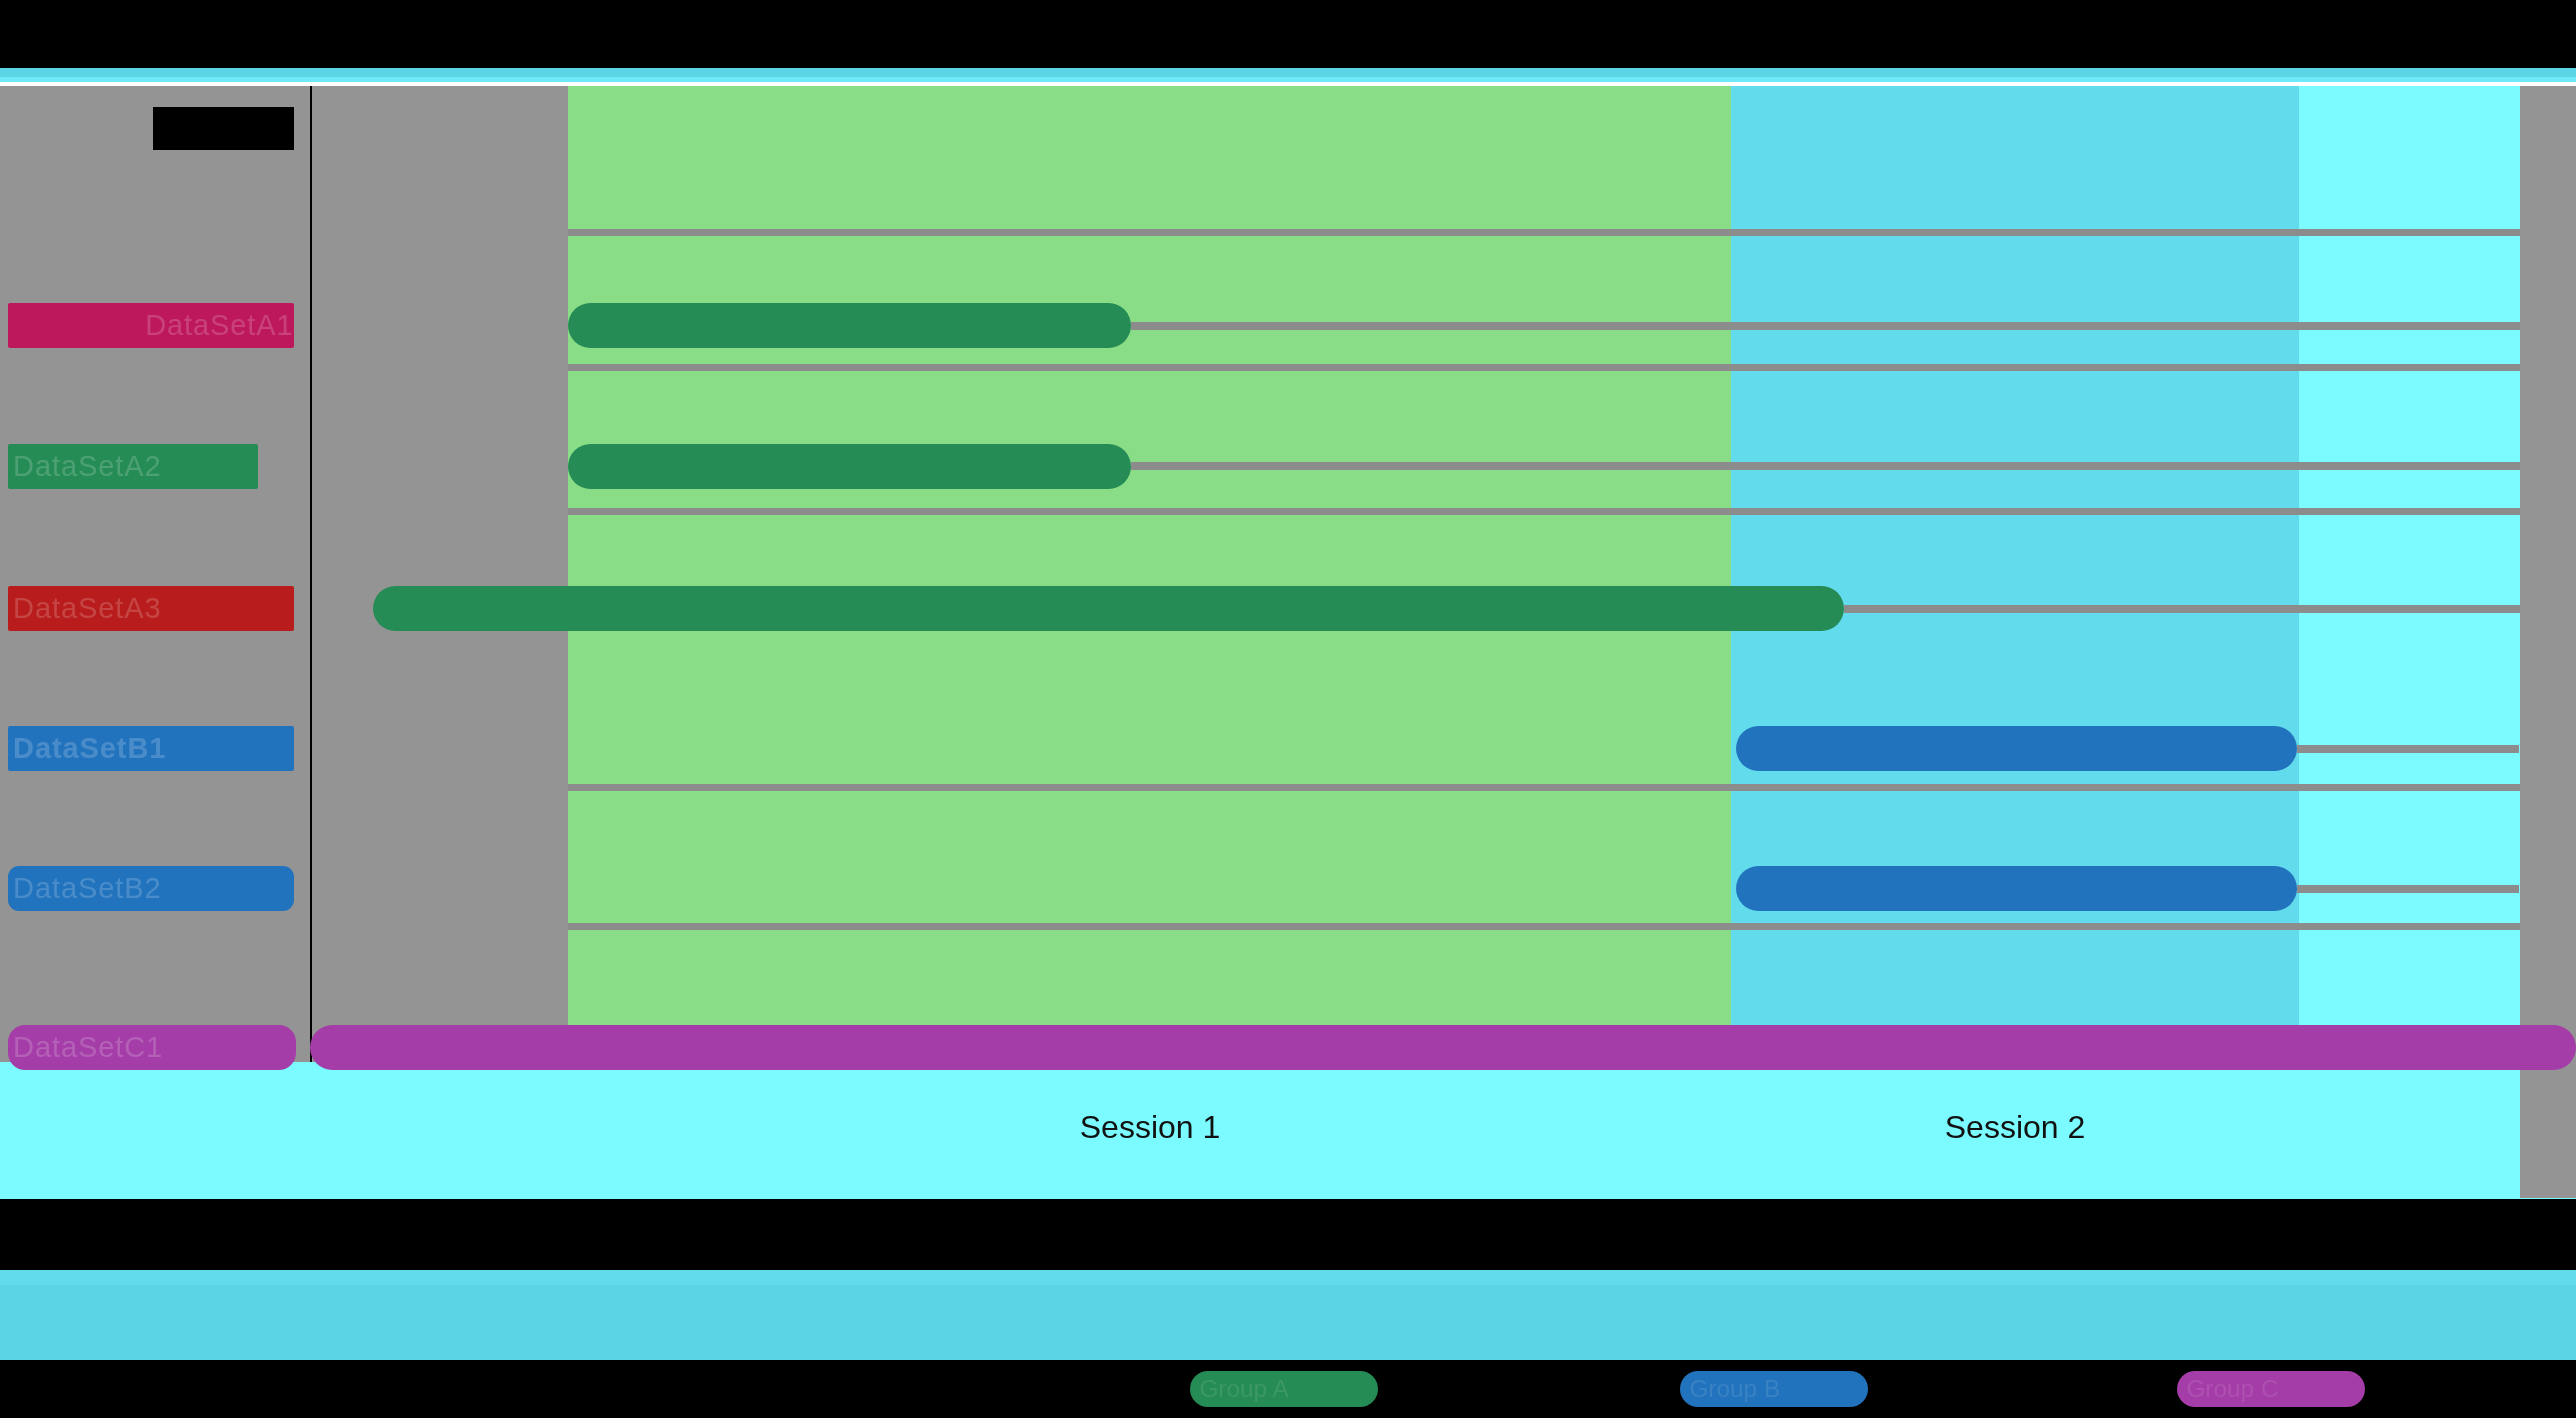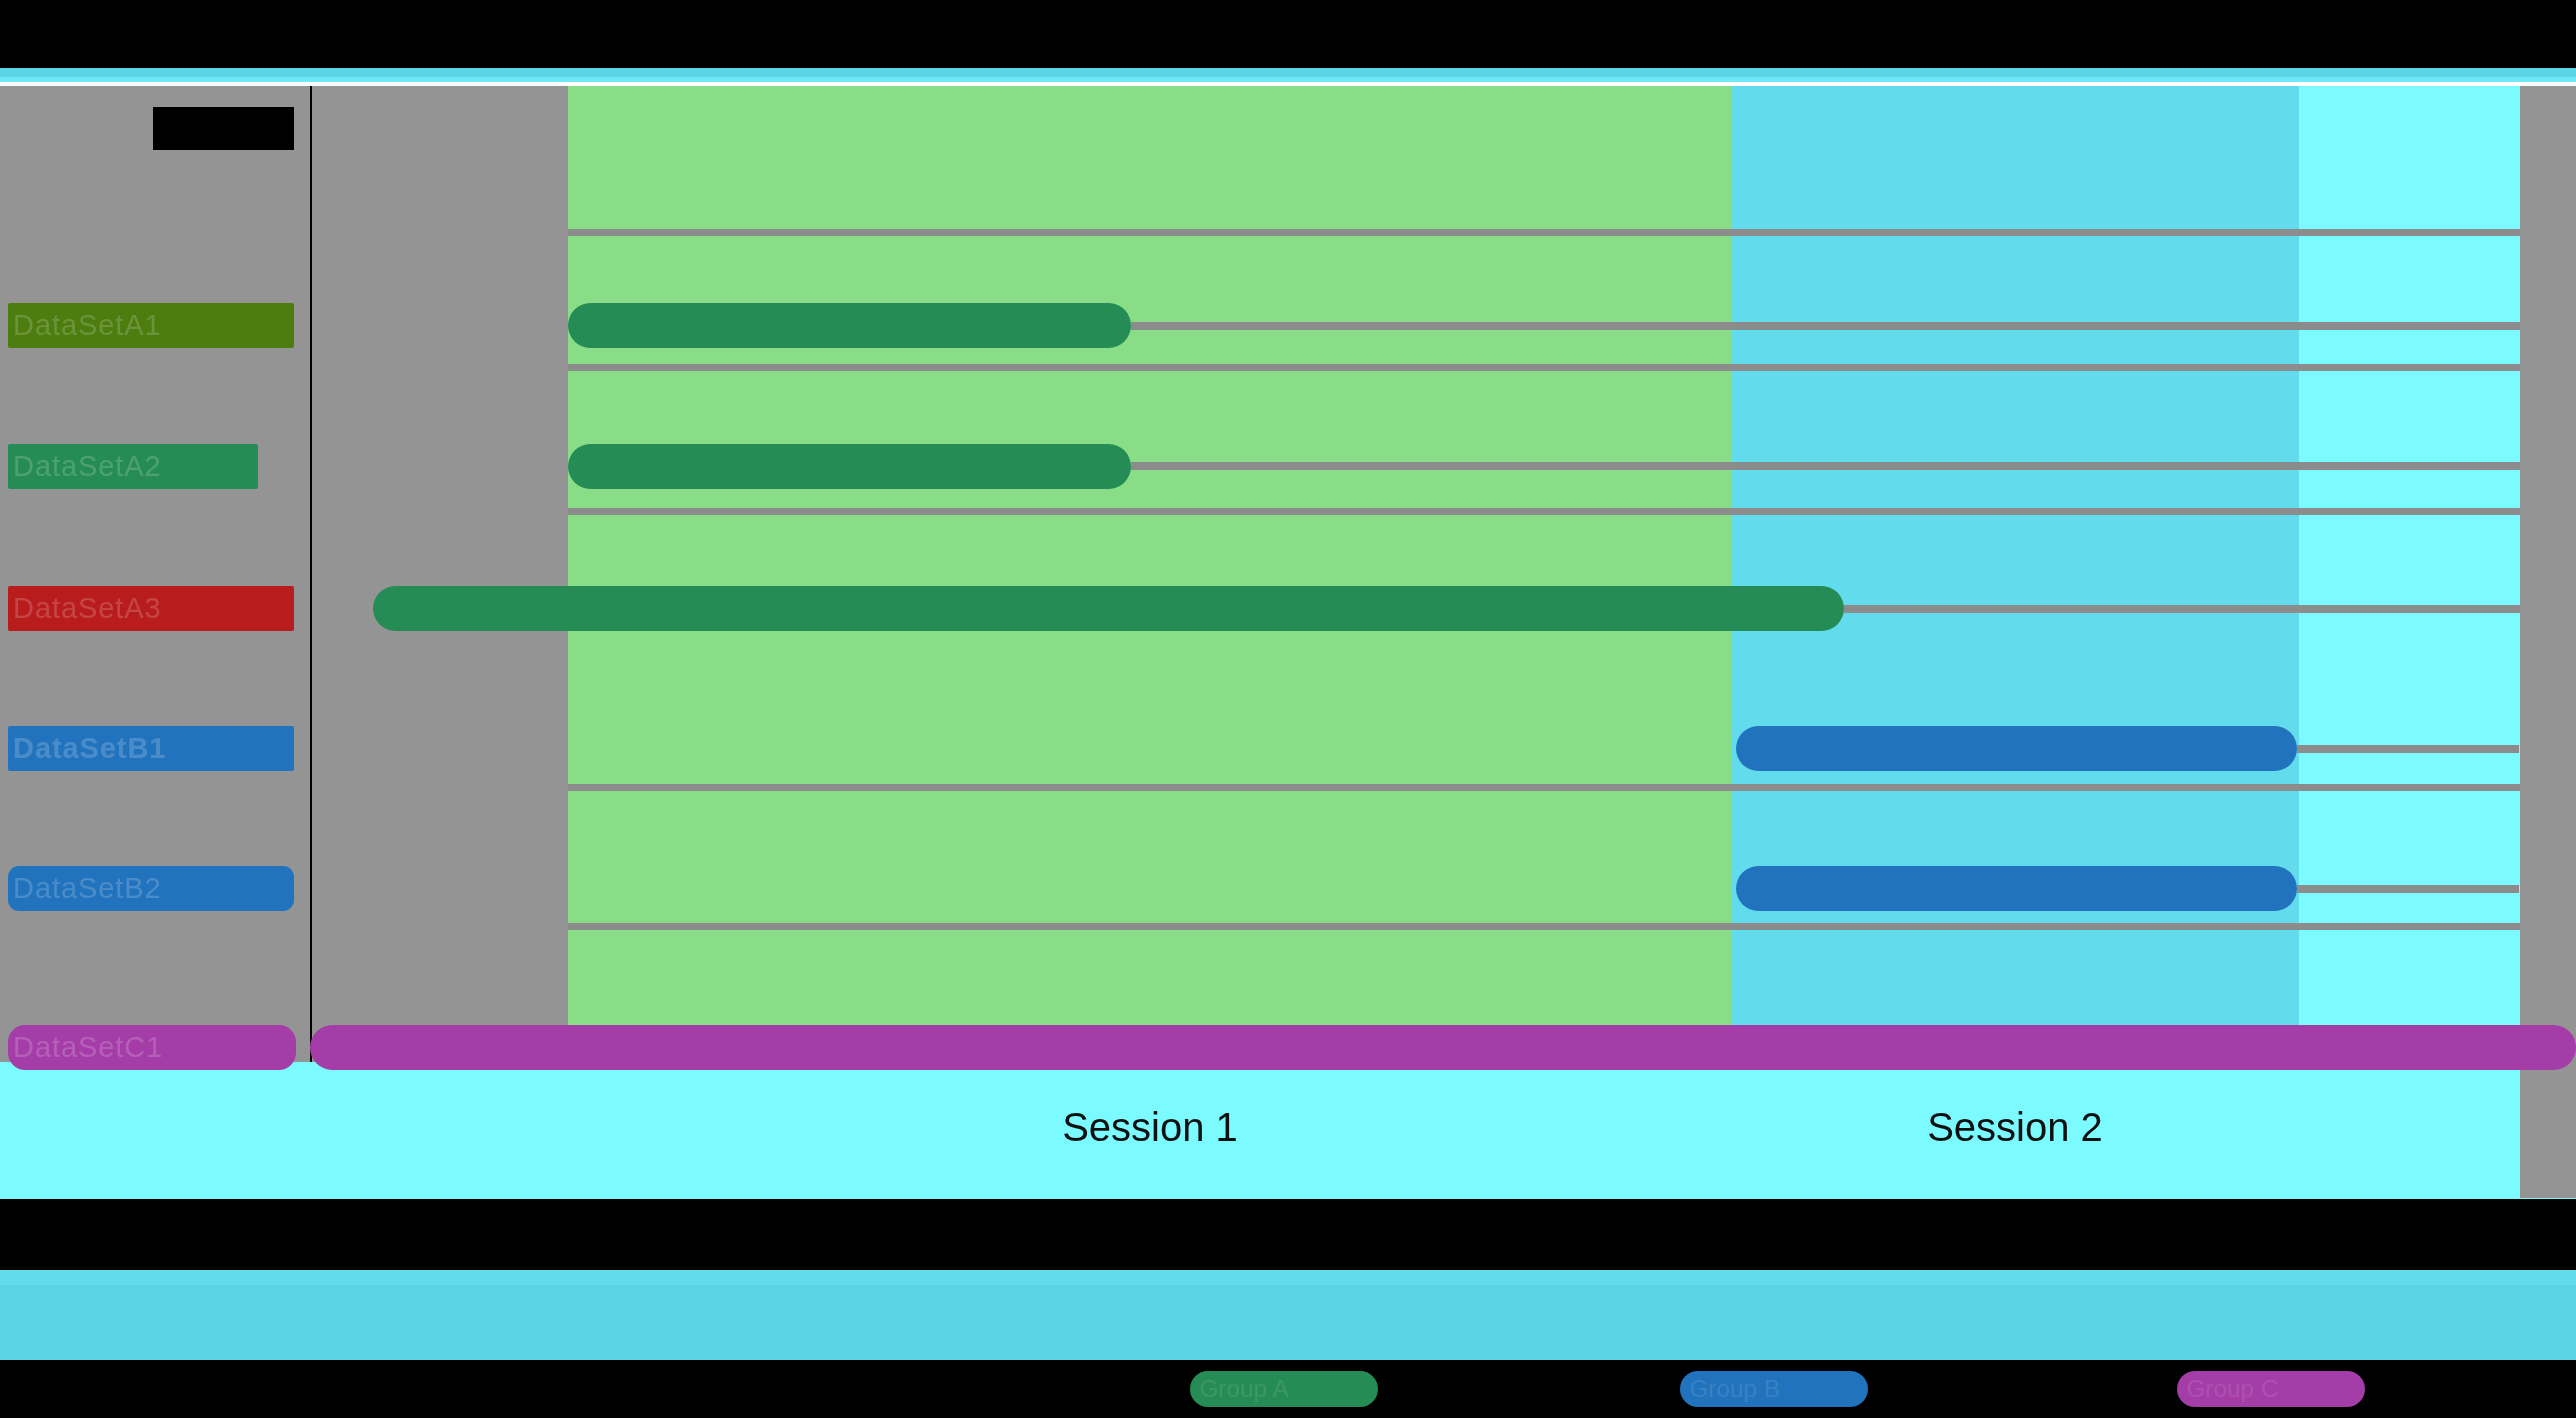--- a/index.html
+++ b/index.html
@@ -64,21 +64,21 @@
   .band {
     position: absolute;
     top: 0;
     height: 1113px;
   }
   .band-label {
     position: absolute;
     top: 976px;
     width: 100%;
     text-align: center;
-    font-size: 40px;
+    font-size: 32px;
     color: #111111;
     line-height: 131px;
     white-space: nowrap;
   }
 
   
   .cyan-floor {
     position: absolute;
     left: 0;
     top: 976px;
@@ -213,21 +213,21 @@
 
     <div id="gridlines">
         <div class="gridline" style="top: 143px;"></div>
         <div class="gridline" style="top: 278px;"></div>
         <div class="gridline" style="top: 422px;"></div>
         <div class="gridline" style="top: 698px;"></div>
         <div class="gridline" style="top: 837px;"></div>
       </div>
 
     <div id="ylabels">
-        <div class="ylabel" style="top: 217px; width: 286px; background: #4d7c0f;">DataSetA1</div>
+        <div class="ylabel" style="top: 217px; width: 286px; background: #be185d; text-align: right;">DataSetA1</div>
         <div class="ylabel" style="top: 358px; width: 250px; background: rgb(37, 140, 85);">DataSetA2</div>
         <div class="ylabel" style="top: 500px; width: 286px; background: #b91c1c;">DataSetA3</div>
         <div class="ylabel" style="top: 640px; width: 286px; background: rgb(34, 115, 189); font-weight: bold;">DataSetB1</div>
         <div class="ylabel" style="top: 780px; width: 286px; background: rgb(34, 115, 189); border-radius: 11px;">DataSetB2</div>
         <div class="ylabel" style="top: 939px; width: 288px; background: rgb(164, 61, 168); border-radius: 17px;">DataSetC1</div>
       </div>
 
     <div id="bars">
         <div style="position: absolute; left: 1131px; width: 1389px; top: 236px; height: 7.5px; background: rgb(140, 140, 140);"></div>
         <div class="bar" title="DataSetA1" style="left: 568px; width: 563px; top: 217px; background: rgb(37, 140, 85);"></div>

